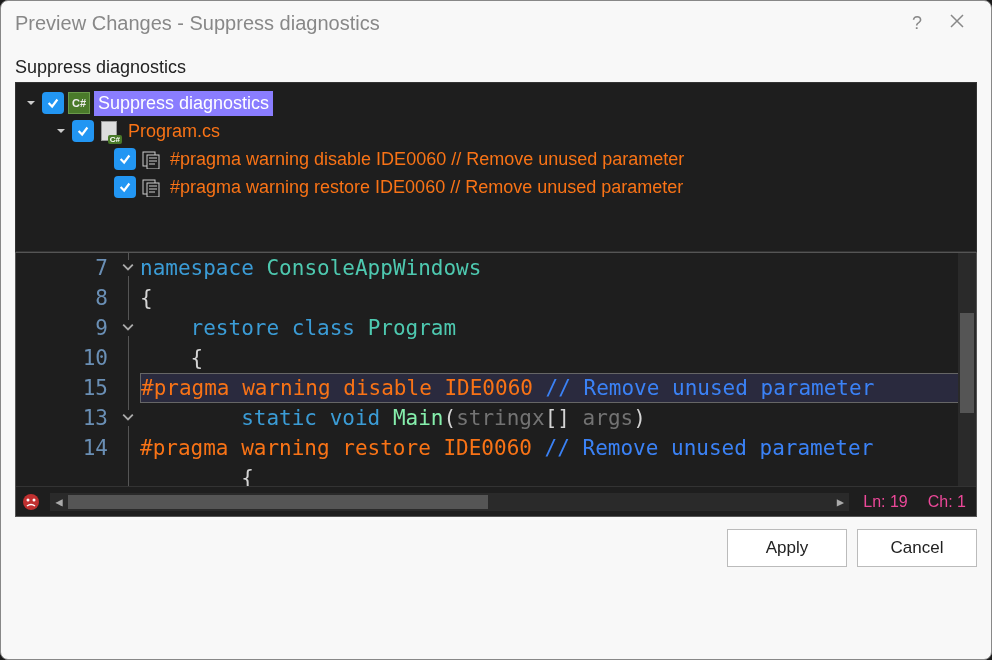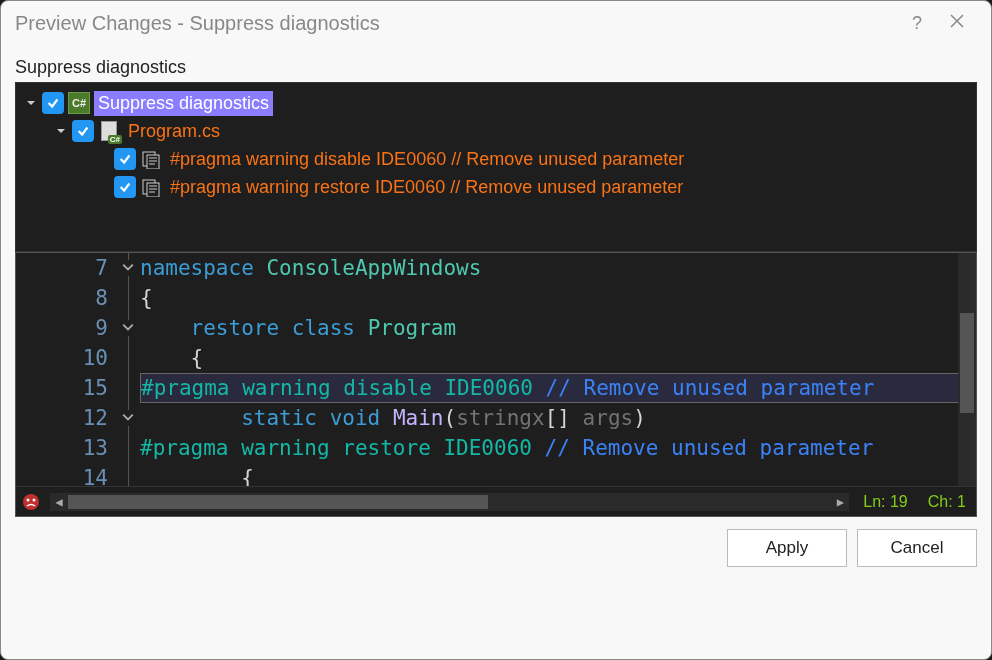--- a/index.html
+++ b/index.html
@@ -209,22 +209,22 @@
   white-space: pre;
 }
 .code-line.hl {
   background: #2a2a3e;
   border: 1px solid #666;
   height: 30px;
   line-height: 28px;
 }
 .tk-keyword { color: #3b9cd6; }
 .tk-type { color: #4ec9b0; }
-.tk-method { color: #c4b5fd; }
-.tk-pragma { color: #14b8a6; }
+.tk-method { color: #86efac; }
+.tk-pragma { color: #f97316; }
 .tk-comment { color: #3b82f6; }
 .tk-punct { color: #d4d4d4; }
 .tk-plain { color: #737373; }
 .code-scrollbar-v {
   position: absolute;
   right: 0;
   top: 0;
   bottom: 30px;
   width: 18px;
   background: #2a2a2a;
@@ -275,21 +275,21 @@
 }
 .cf-hscroll .thumb {
   position: absolute;
   left: 0;
   width: 55%;
   top: 2px;
   bottom: 2px;
   background: #555;
 }
 .cf-status {
-  color: #84cc16;
+  color: #ec4899;
   font-size: 16px;
   padding: 0 10px;
   font-family: "Segoe UI", sans-serif;
 }
 .button-row {
   display: flex;
   justify-content: flex-end;
   gap: 10px;
   padding: 12px 14px;
 }
@@ -393,21 +393,20 @@
 
 
   <div class="code-panel">
     <div class="code-body">
       <div class="gutter" id="gutter">
           <div class="gutter-line">7</div>
           <div class="gutter-line">8</div>
           <div class="gutter-line">9</div>
           <div class="gutter-line">10</div>
           <div class="gutter-line">15</div>
-          <div class="gutter-line">12</div>
           <div class="gutter-line">13</div>
           <div class="gutter-line">14</div>
         </div>
       <div class="fold-col" id="foldcol">
           <div class="fold-cell">
             <div class="fold-line"></div>
             <div class="fold-chevron"><svg viewBox="0 0 10 10" width="12" height="12">
                 <path d="M1 3 L5 7 L9 3" stroke="#aaa" stroke-width="1.5" fill="none"></path>
               </svg></div>
           </div>

